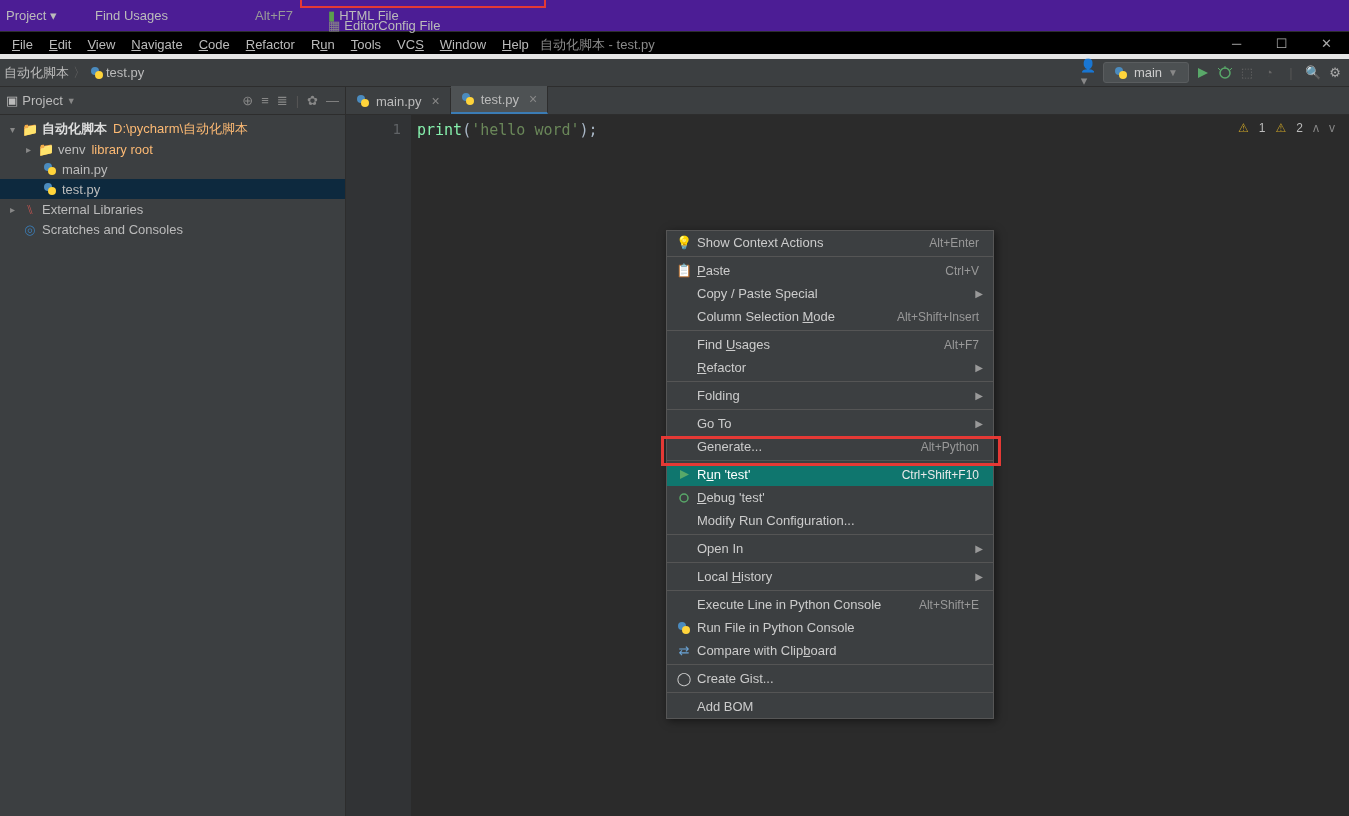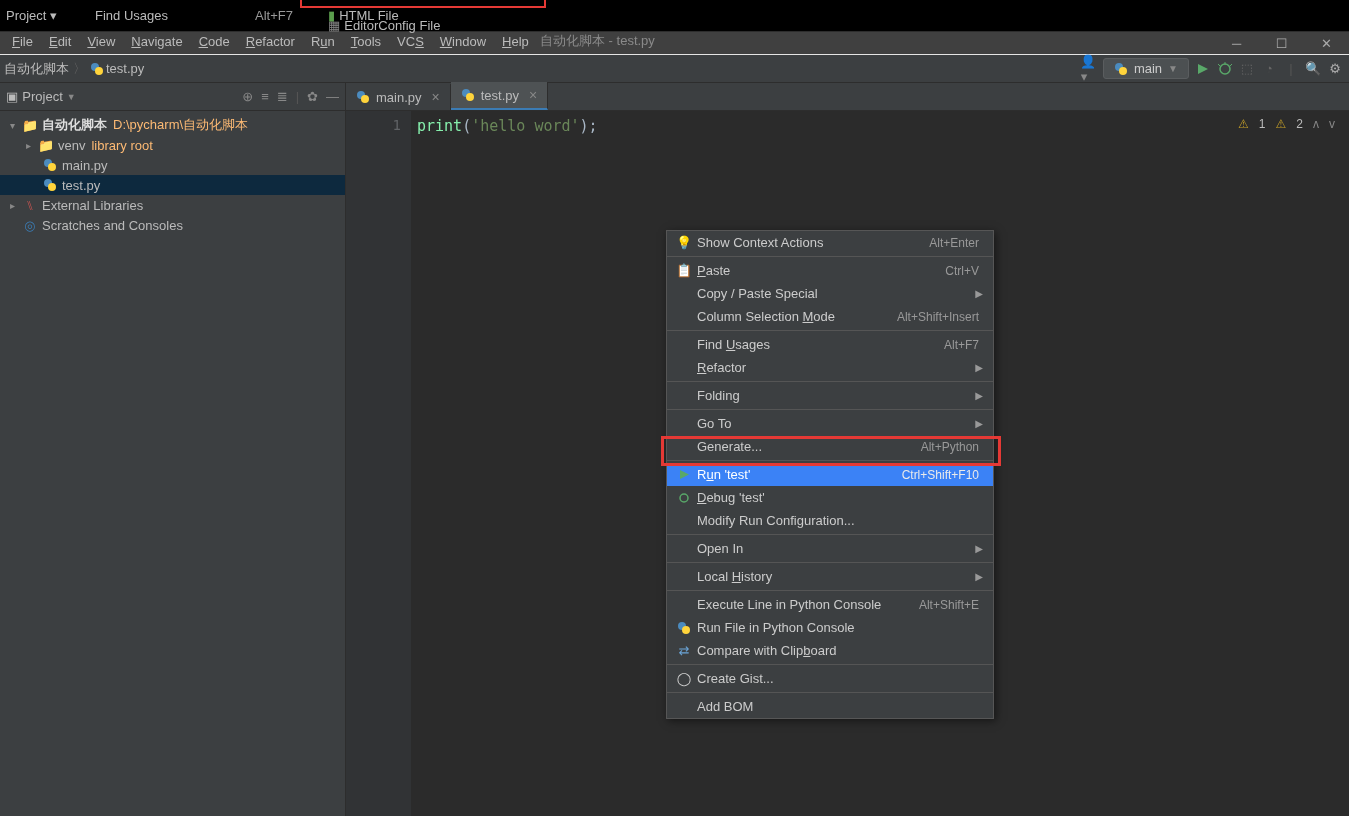--- a/index.html
+++ b/index.html
@@ -1,19 +1,19 @@
 <!DOCTYPE html>
 <html><head>
 <meta charset="utf-8">
 <style>
 html,body{margin:0;padding:0;width:1349px;height:816px;background:#2b2b2b;font-family:"Segoe UI",Arial,sans-serif;font-size:13px;color:#bbb;overflow:hidden;user-select:none}
-.top-strip{height:31px;background:#000000;border-bottom:1px solid #2d2d2d;display:flex;align-items:center;position:relative}
+.top-strip{height:31px;background:#4c1d95;border-bottom:1px solid #2d2d2d;display:flex;align-items:center;position:relative}
 .top-strip .frag{position:absolute;display:flex;align-items:center;color:#bbb;font-size:13px}
 .top-strip .red-box{position:absolute;border:2px solid #e53935;left:300px;top:-4px;width:242px;height:8px}
-.menu-bar{height:22px;background:#404040;display:flex;align-items:flex-start;padding:0 4px;color:#bbb;border-bottom:1px solid #e5e5e5}
+.menu-bar{height:22px;background:#000000;display:flex;align-items:flex-end;padding:0 4px;color:#bbb;border-bottom:5px solid #e5e5e5}
 .menu-bar .mi{padding:2px 8px;cursor:default}
 .menu-bar .mi u{text-decoration:underline}
 .title-center{position:absolute;left:540px;color:#8a8a8a}
 .win-controls{position:absolute;right:0;display:flex}
 .win-controls div{width:45px;height:22px;display:flex;align-items:center;justify-content:center;color:#aaa}
 .nav-bar{height:27px;background:#3c3f41;display:flex;align-items:center;border-bottom:1px solid #2d2d2d;position:relative}
 .breadcrumb{display:flex;align-items:center;padding-left:4px;color:#bbb}
 .breadcrumb .sep{color:#666;margin:0 4px}
 .run-cluster{position:absolute;right:6px;display:flex;align-items:center;gap:6px}
 .run-cluster .cfg{background:#4c5052;border:1px solid #5a5d5f;border-radius:3px;padding:2px 10px;display:flex;align-items:center;gap:6px;color:#ccc}
@@ -40,21 +40,21 @@
 .code{flex:1;padding:6px 0 0 6px;font-family:Consolas,monospace;font-size:15px;color:#a9b7c6;position:relative}
 .kw{color:#86efac}.str{color:#6a8759}
 .insp{position:absolute;right:14px;top:6px;display:flex;align-items:center;gap:10px;color:#bbb;font-size:12px}
 .insp .warn{color:#c9a227}
 .context-menu{position:absolute;left:666px;top:230px;width:326px;background:#3c3f41;border:1px solid #565656;box-shadow:2px 2px 8px rgba(0,0,0,.5);z-index:50}
 .cm-row{height:23px;display:flex;align-items:center;padding:0 14px 0 8px;color:#ccc;position:relative}
 .cm-row .ic{width:18px;display:flex;align-items:center;justify-content:center;margin-right:4px}
 .cm-row .lbl{flex:1}
 .cm-row .sc{color:#999;font-size:12px}
 .cm-row .sub{position:absolute;right:10px;color:#999;font-size:10px}
-.cm-row.sel{background:#3b82f6;color:#fff}
+.cm-row.sel{background:#0f766e;color:#fff}
 .cm-row.sel .sc{color:#eaeaea}
 .cm-sep{height:1px;background:#555;margin:2px 0}
 .cm-highlight{position:absolute;border:3px solid #e53935;pointer-events:none}
 svg{display:block}
 </style>
 </head>
 <body>
 
 <div class="top-strip">
   <div class="frag" style="left:6px">Project ▾</div>

